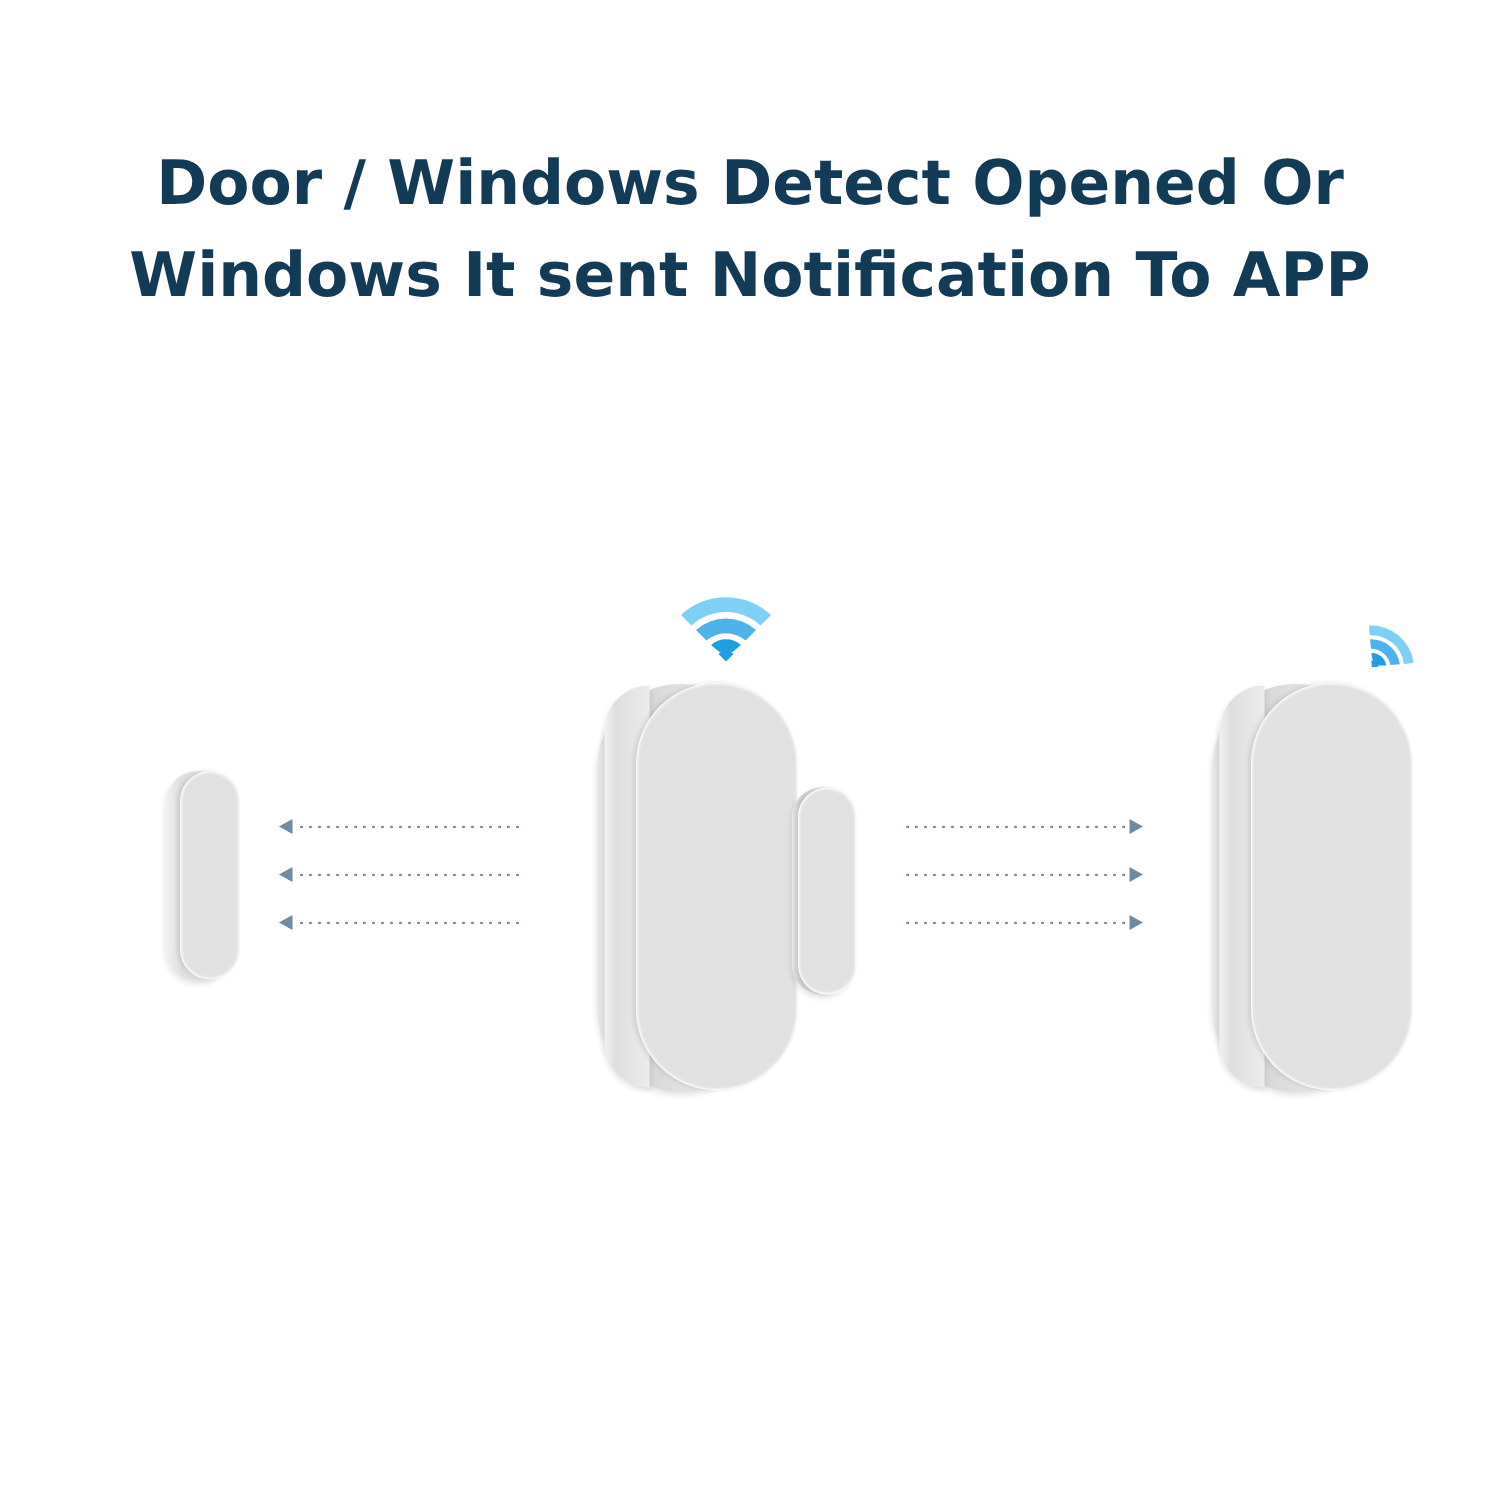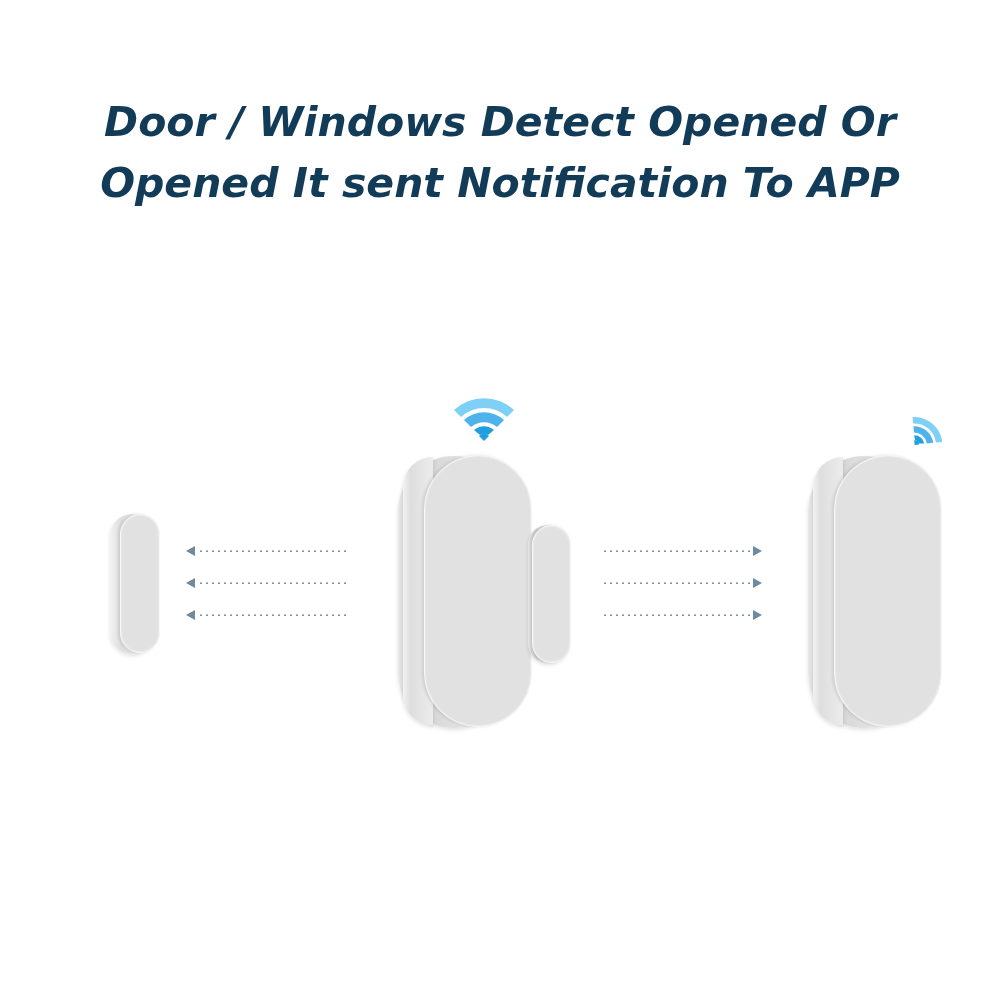--- a/index.html
+++ b/index.html
@@ -1,37 +1,37 @@
 <!DOCTYPE html>
 <html><head>
 <meta charset="utf-8">
 <style>
   html, body { margin:0; padding:0; }
   body { width:1000px; height:1000px; background:#ffffff; position:relative; overflow:hidden; font-family:"DejaVu Sans", sans-serif; }
-  .title { position:absolute; left:0; top:92px; width:1000px; text-align:center; color:#123b58; font-weight:bold; font-size:41px; line-height:61px; letter-spacing:0px;font-style:italic; }
+  .title { position:absolute; left:0; top:92px; width:1000px; text-align:center; color:#123b58; font-weight:bold; font-size:41px; line-height:61px; letter-spacing:0px; }
   .title div { white-space:nowrap; }
 
   
   .shell { position:absolute; border-radius:999px; background:linear-gradient(90deg,#e8e8e8 0%,#cfcfcf 18%,#d9d9d9 35%,#e4e4e4 60%,#d8d8d8 100%); box-shadow:0 2px 4px rgba(0,0,0,0.12); }
   .shell.l2 { background:linear-gradient(90deg,#f2f2f2 0%,#dedede 25%,#ececec 100%); }
   .face { position:absolute; border-radius:999px; background:#e1e1e1; border:1px solid #f7f7f7; box-shadow:-2px 0 3px rgba(0,0,0,0.10), inset 0 0 2px rgba(255,255,255,0.9); }
 
   .arrow { position:absolute; height:10px; }
   .arrow .dots { position:absolute; top:4px; height:2px; background-image:radial-gradient(circle, #7d95a7 1px, transparent 1.3px); background-size:6px 3px; background-repeat:repeat-x; }
   .arrow .head-left { position:absolute; left:0; top:0; width:0; height:0; border-top:5px solid transparent; border-bottom:5px solid transparent; border-right:9px solid #6f8a9e; }
   .arrow .head-right { position:absolute; right:0; top:0; width:0; height:0; border-top:5px solid transparent; border-bottom:5px solid transparent; border-left:9px solid #6f8a9e; }
 
   .wifi { position:absolute; }
 </style>
 </head>
 <body>
 
 <div class="title">
   <div>Door / Windows Detect Opened Or</div>
-  <div>Opened It sent Notification To APP</div>
+  <div>Windows It sent Notification To APP</div>
 </div>
 
 <div>
   <div class="shell l2" style="left:110px; top:514px; width:44px; height:140px;"></div>
   <div class="face" style="left:120px; top:514px; width:38px; height:137px;"></div>
 </div>
 
 <div>
   <div class="arrow" style="left:186px; top:546px; width:160px;">
     <div class="head-left"></div>

